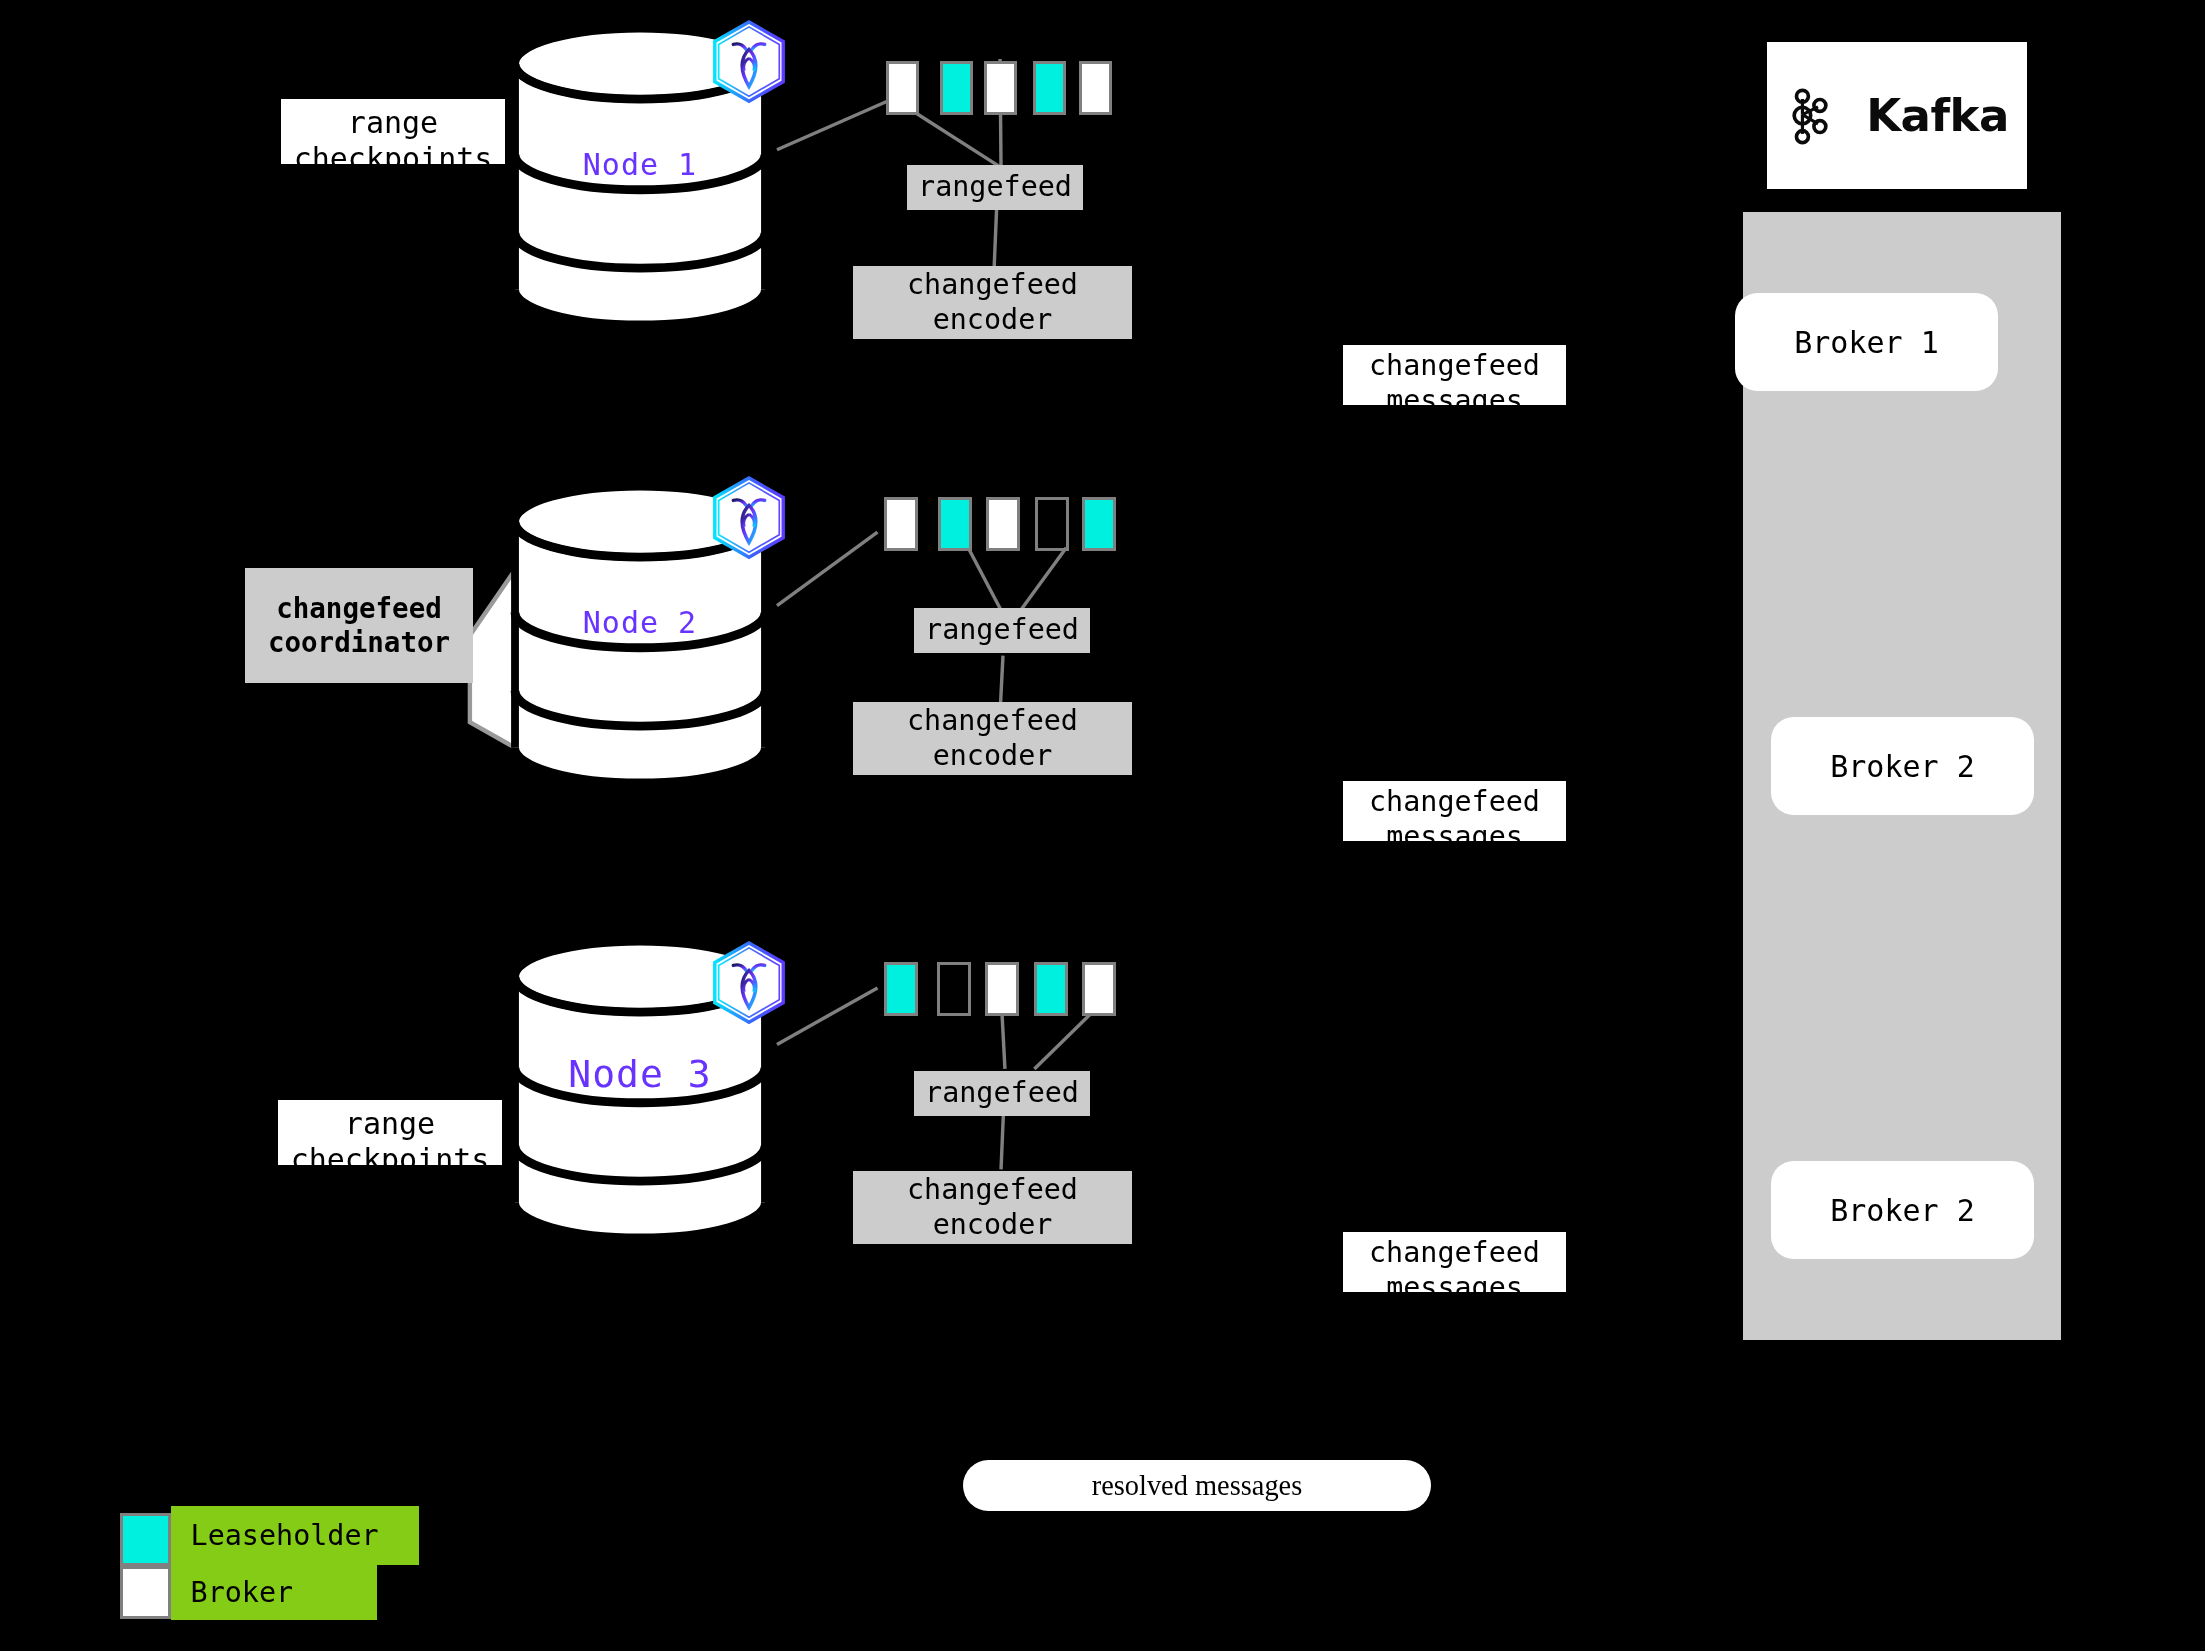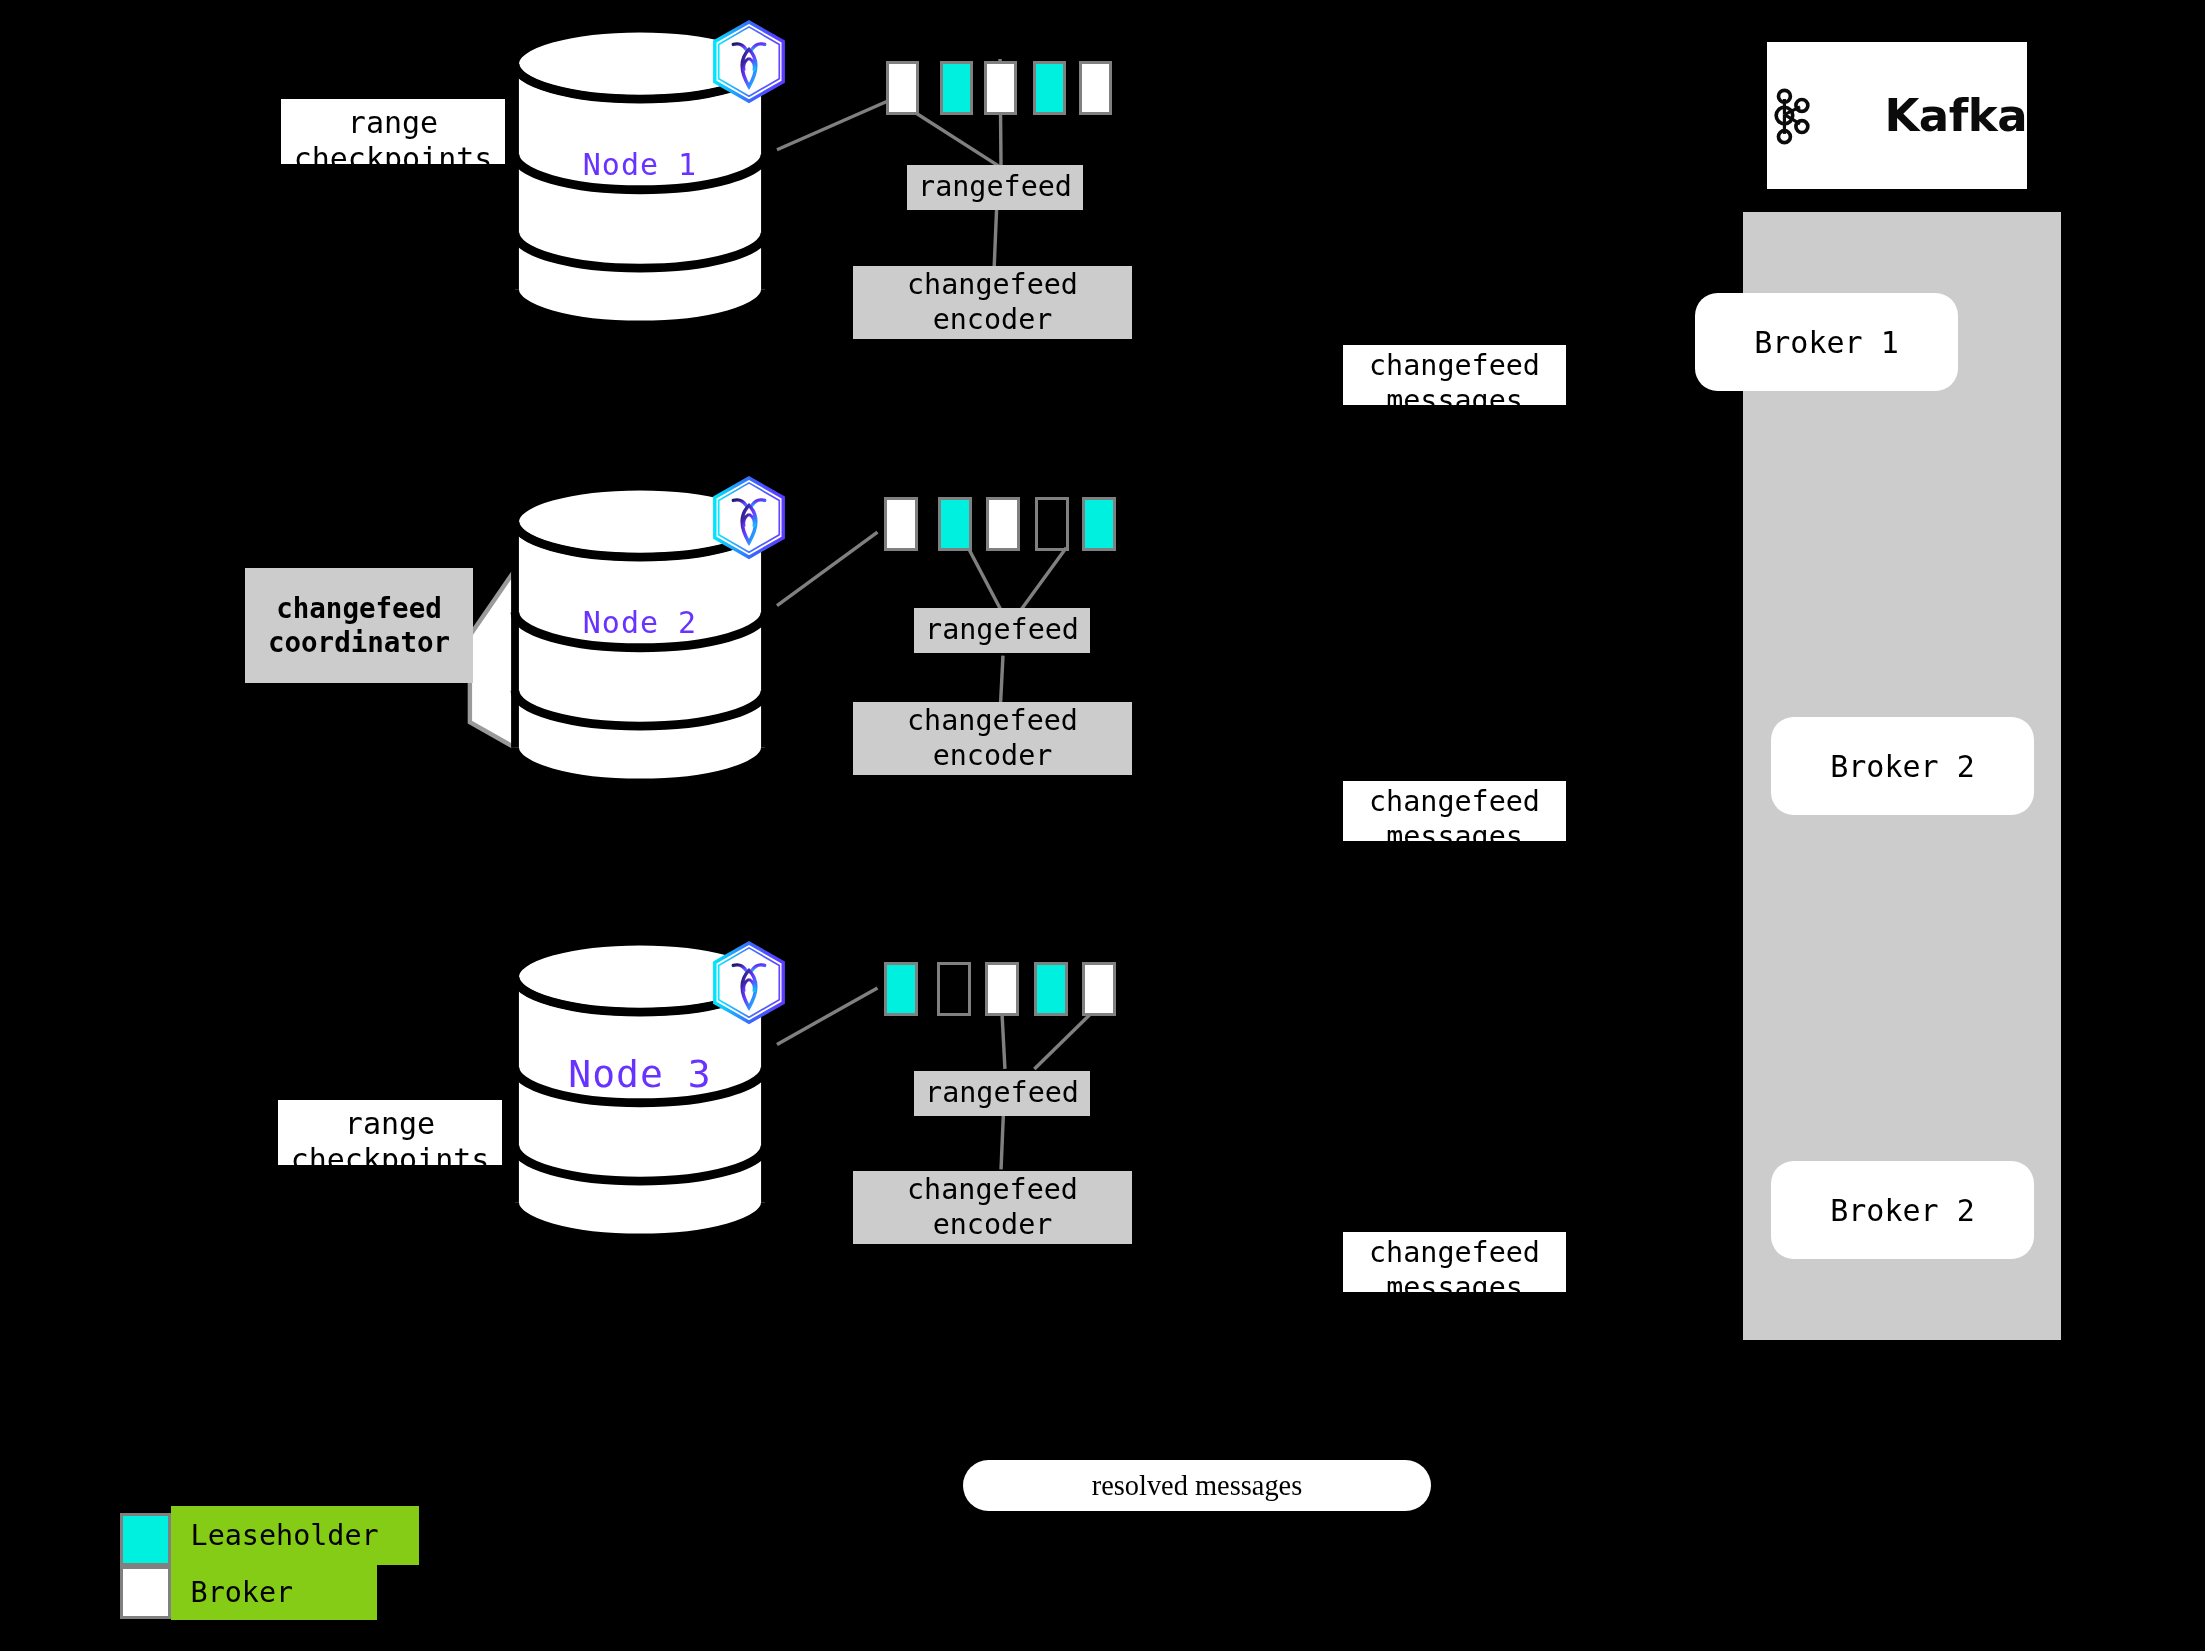--- a/index.html
+++ b/index.html
@@ -42,21 +42,21 @@
 
   
   .range-cell{
     position:absolute;border:3.4px solid #808080;box-sizing:border-box;
   }
   .range-cell.fill-white{background:#ffffff;}
   .range-cell.fill-cyan{background:#00f0e0;}
   .range-cell.fill-none{background:transparent;}
 
   
-  .kafka-card{background:#ffffff;position:absolute;display:flex;align-items:center;justify-content:space-between;}
+  .kafka-card{background:#ffffff;position:absolute;display:flex;align-items:center;justify-content:center;}
   .kafka-word{
     font-family:"DejaVu Sans", sans-serif;font-weight:bold;color:#0b0b0b;
     letter-spacing:-0.5px;
   }
   .broker-panel{background:#cccccc;position:absolute;}
   .broker{
     position:absolute;background:#ffffff;border-radius:22.6px;
     display:flex;align-items:center;justify-content:center;
     font-family:"DejaVu Sans Mono", monospace;color:#000;
   }
@@ -316,21 +316,21 @@
       <circle cx="76" cy="42" r="13" fill="none" stroke="#0b0b0b" stroke-width="8"></circle>
       <circle cx="76" cy="88" r="13" fill="none" stroke="#0b0b0b" stroke-width="8"></circle>
       <circle cx="38" cy="110" r="13" fill="none" stroke="#0b0b0b" stroke-width="8"></circle>
     </svg>
     <span class="kafka-word" style="font-size:45px;">Kafka</span>
   </div>
 
   <div class="broker-panel" style="left:1743px;top:212px;width:318px;height:1128px;">
   </div>
 
-  <div class="broker" style="left:1695px;top:293px;width:263px;height:98px;font-size:30px;">Broker 1</div>
+  <div class="broker" style="left:1735px;top:293px;width:263px;height:98px;font-size:30px;">Broker 1</div>
   <div class="broker" style="left:1771px;top:717px;width:263px;height:98px;font-size:30px;">Broker 2</div>
   <div class="broker" style="left:1771px;top:1161px;width:263px;height:98px;font-size:30px;">Broker 2</div>
 
   <div class="pill" style="left:963px;top:1460px;width:468px;height:51px;font-size:28.4px;">resolved messages</div>
 
   <div class="legend-swatch" style="left:120px;top:1513px;width:51px;height:53px;background:#00f0e0;"></div>
   <div class="legend-text" style="left:171px;top:1506px;width:228px;height:59px;font-size:28.4px;">Leaseholder</div>
 
   <div class="legend-swatch" style="left:120px;top:1566px;width:51px;height:53px;background:#ffffff;"></div>
   <div class="legend-text" style="left:171px;top:1565px;width:186px;height:55px;font-size:28.4px;">Broker</div>

